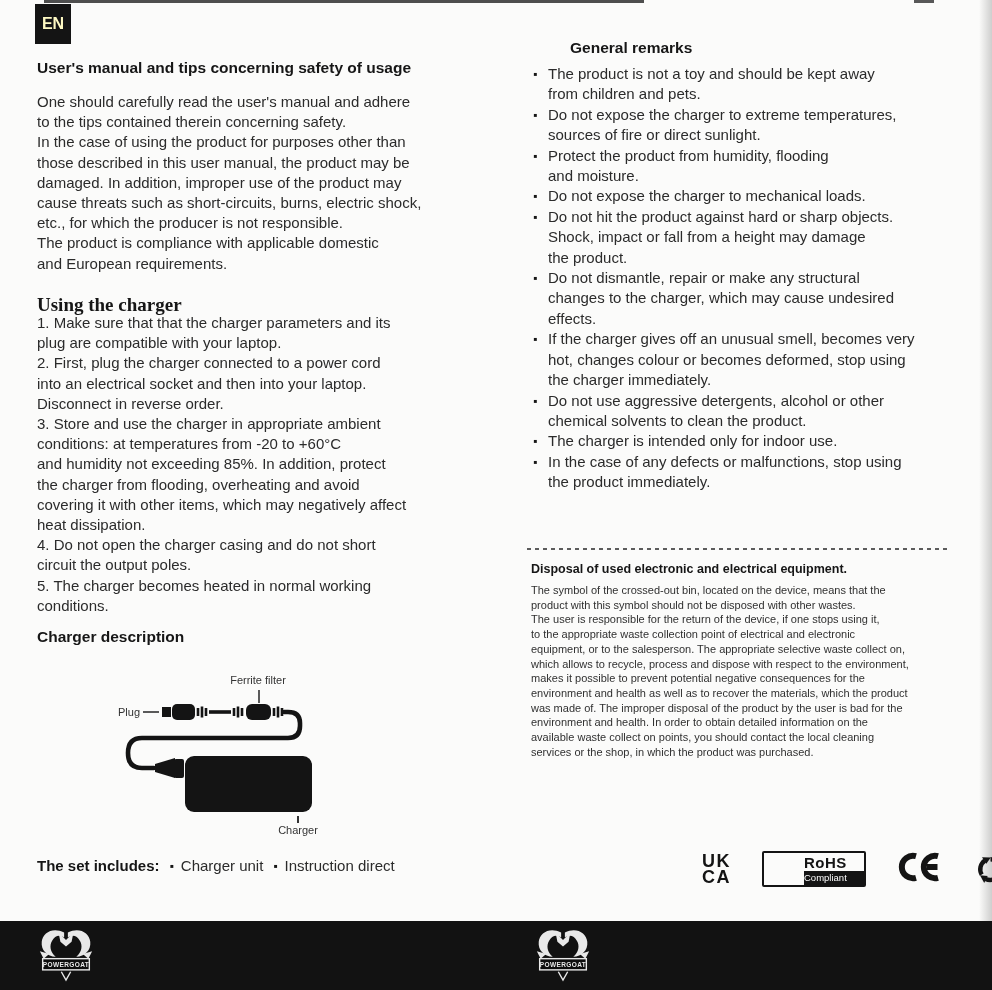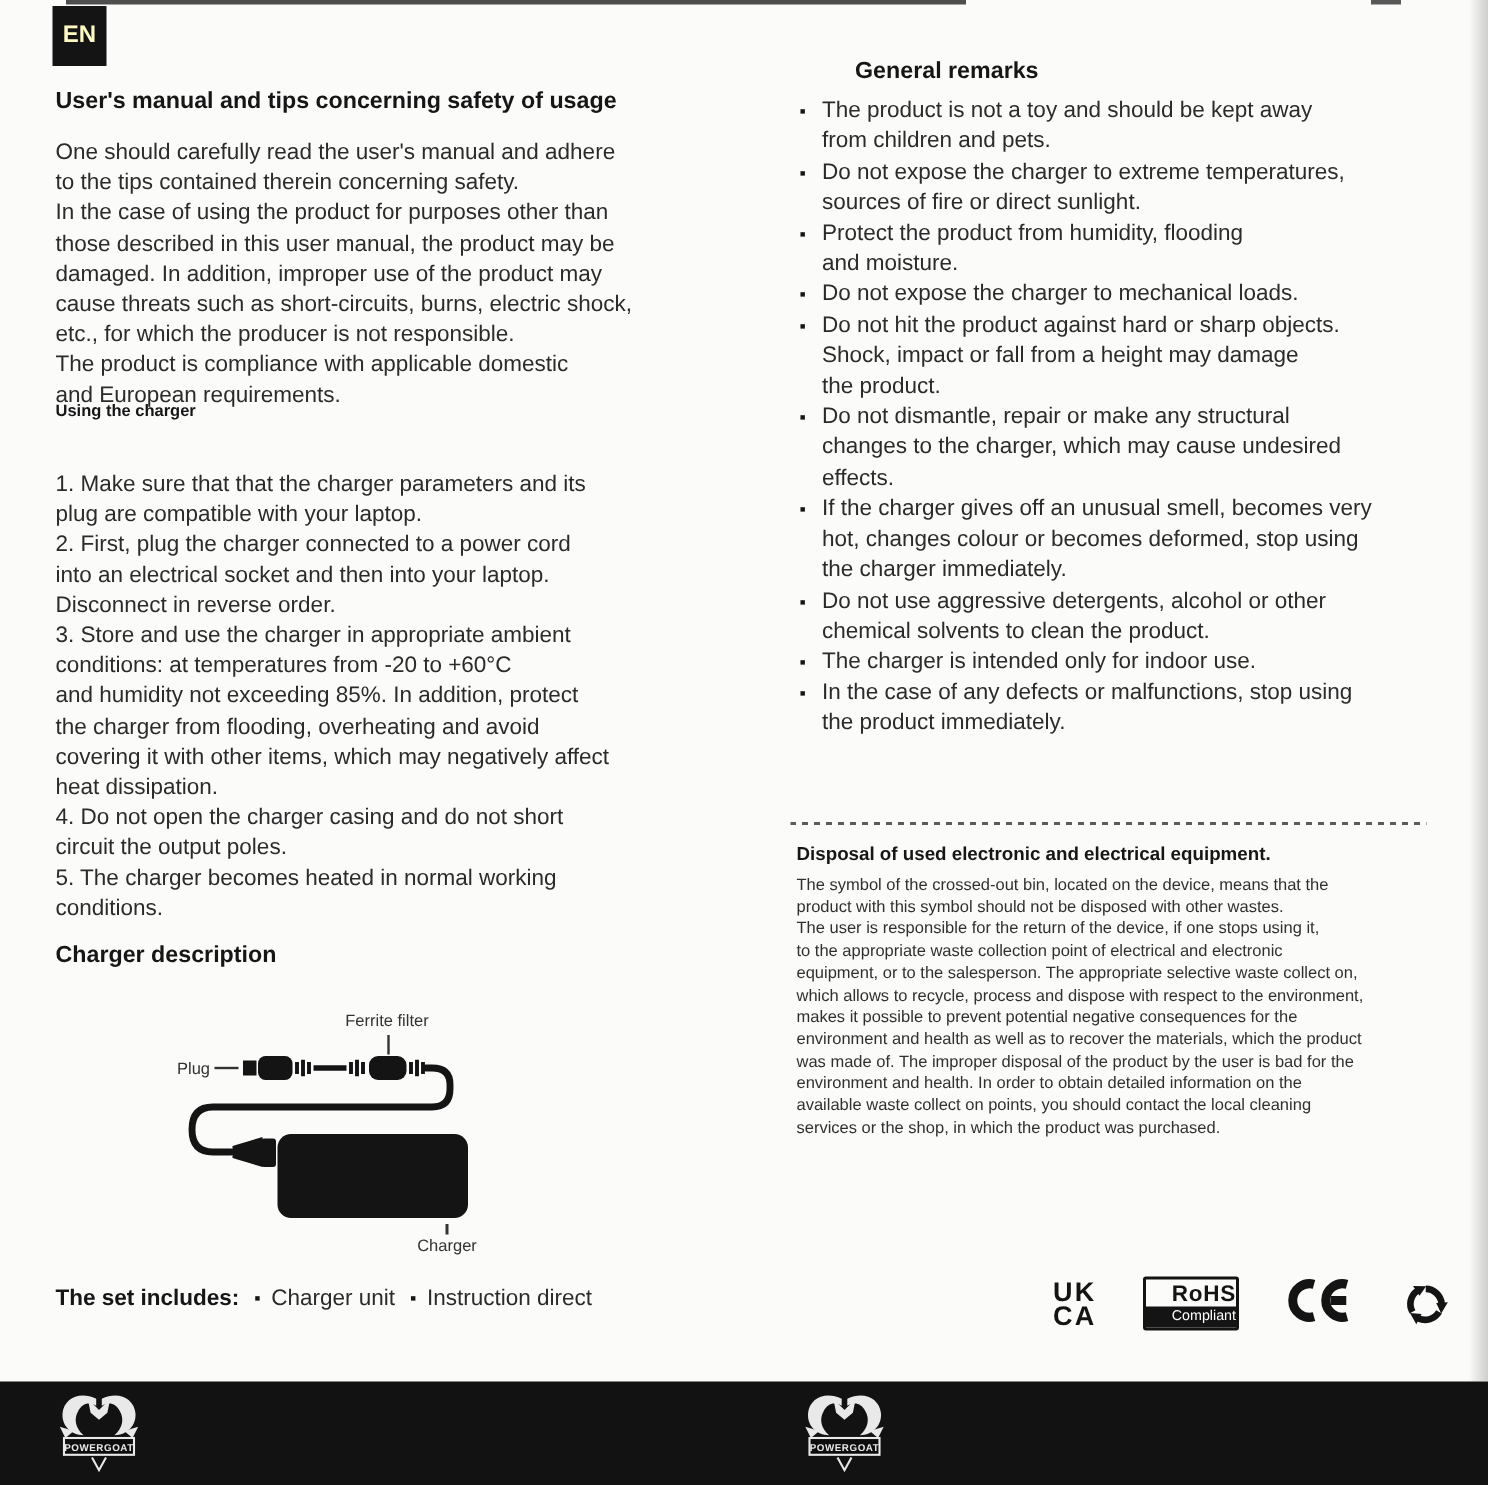--- a/index.html
+++ b/index.html
@@ -16,21 +16,21 @@
   .topmark1{left:44px;top:0;width:600px;height:3px;background:#2f2f2f;opacity:.85;}
   .topmark2{left:914px;top:0;width:20px;height:3px;background:#2f2f2f;opacity:.8;}
   .edgeband{right:0;top:0;width:13px;height:921px;
     background:linear-gradient(90deg,rgba(90,90,90,0) 0%,rgba(90,90,90,.28) 100%);}
   
   .badge{left:35px;top:4px;width:36px;height:40px;background:#141414;color:#fef9c3;
     display:flex;align-items:center;justify-content:center;font-weight:bold;font-size:16px;}
   
   .h-safety{left:37px;top:59px;font-size:15.5px;}
   .p-safety{left:37px;top:92px;width:478px;font-size:15px;line-height:20.2px;}
-  .h-using{left:37px;top:268px;font-size:11px;}
+  .h-using{left:37px;top:294px;font-size:19px;font-family:Liberation Serif, serif;}
   .p-using{left:37px;top:313px;width:478px;font-size:15px;line-height:20.2px;}
   .h-desc{left:37px;top:628px;font-size:15.5px;}
   .diagram{left:92px;top:660px;}
   .dlabel{font-size:11px;fill:#333;font-family:"Liberation Sans",sans-serif;}
   .setline{left:37px;top:857px;font-size:15px;}
   .setline .lbl{font-weight:bold;color:#161616;}
   .sq{display:inline-block;margin:0 7px 0 10px;font-size:12px;color:#161616;vertical-align:1px;}
   
   .h-general{left:528px;top:39px;font-size:15.5px;margin-left:42px;}
   .ul-general{left:530px;top:64px;width:432px;list-style:none;margin:0;padding:0;
@@ -38,21 +38,21 @@
   .ul-general li{position:relative;padding-left:18px;}
   .ul-general li::before{content:"▪";position:absolute;left:3px;top:0;font-size:12px;color:#161616;}
   .dashline{left:527px;top:548px;width:424px;height:2px;
     background:repeating-linear-gradient(90deg,#5c5c5c 0 4px,transparent 4px 8px);}
   .h-disposal{left:531px;top:562px;font-size:12.5px;}
   .p-disposal{left:531px;top:583px;width:434px;font-size:11px;line-height:14.7px;color:#303030;}
   
   .marks{left:702px;top:849px;display:flex;align-items:center;gap:31px;}
   .ukca{font-weight:bold;color:#141414;font-size:18px;line-height:16px;letter-spacing:1.5px;
     text-align:center;}
-  .rohs{border:2.5px solid #141414;border-radius:2px;width:60px;text-align:right;background:#fbfbfa;}
+  .rohs{border:2.5px solid #141414;border-radius:2px;width:60px;text-align:left;background:#fbfbfa;padding-left:40px;}
   .rohs .t{font-weight:bold;font-size:15px;color:#141414;padding:1px 0 0 0;letter-spacing:.5px;}
   .rohs .b{background:#141414;color:#fff;font-size:9.5px;padding:1.5px 0 2px;}
   .sr{position:absolute;width:1px;height:1px;overflow:hidden;opacity:0;}
   
   .footer{left:0;top:921px;width:992px;height:69px;background:#121212;}
   .goat{position:absolute;top:3px;}
   .goat.g1{left:38px;}
   .goat.g2{left:535px;}
   .goat text{font-family:"Liberation Sans",sans-serif;}
 </style>

